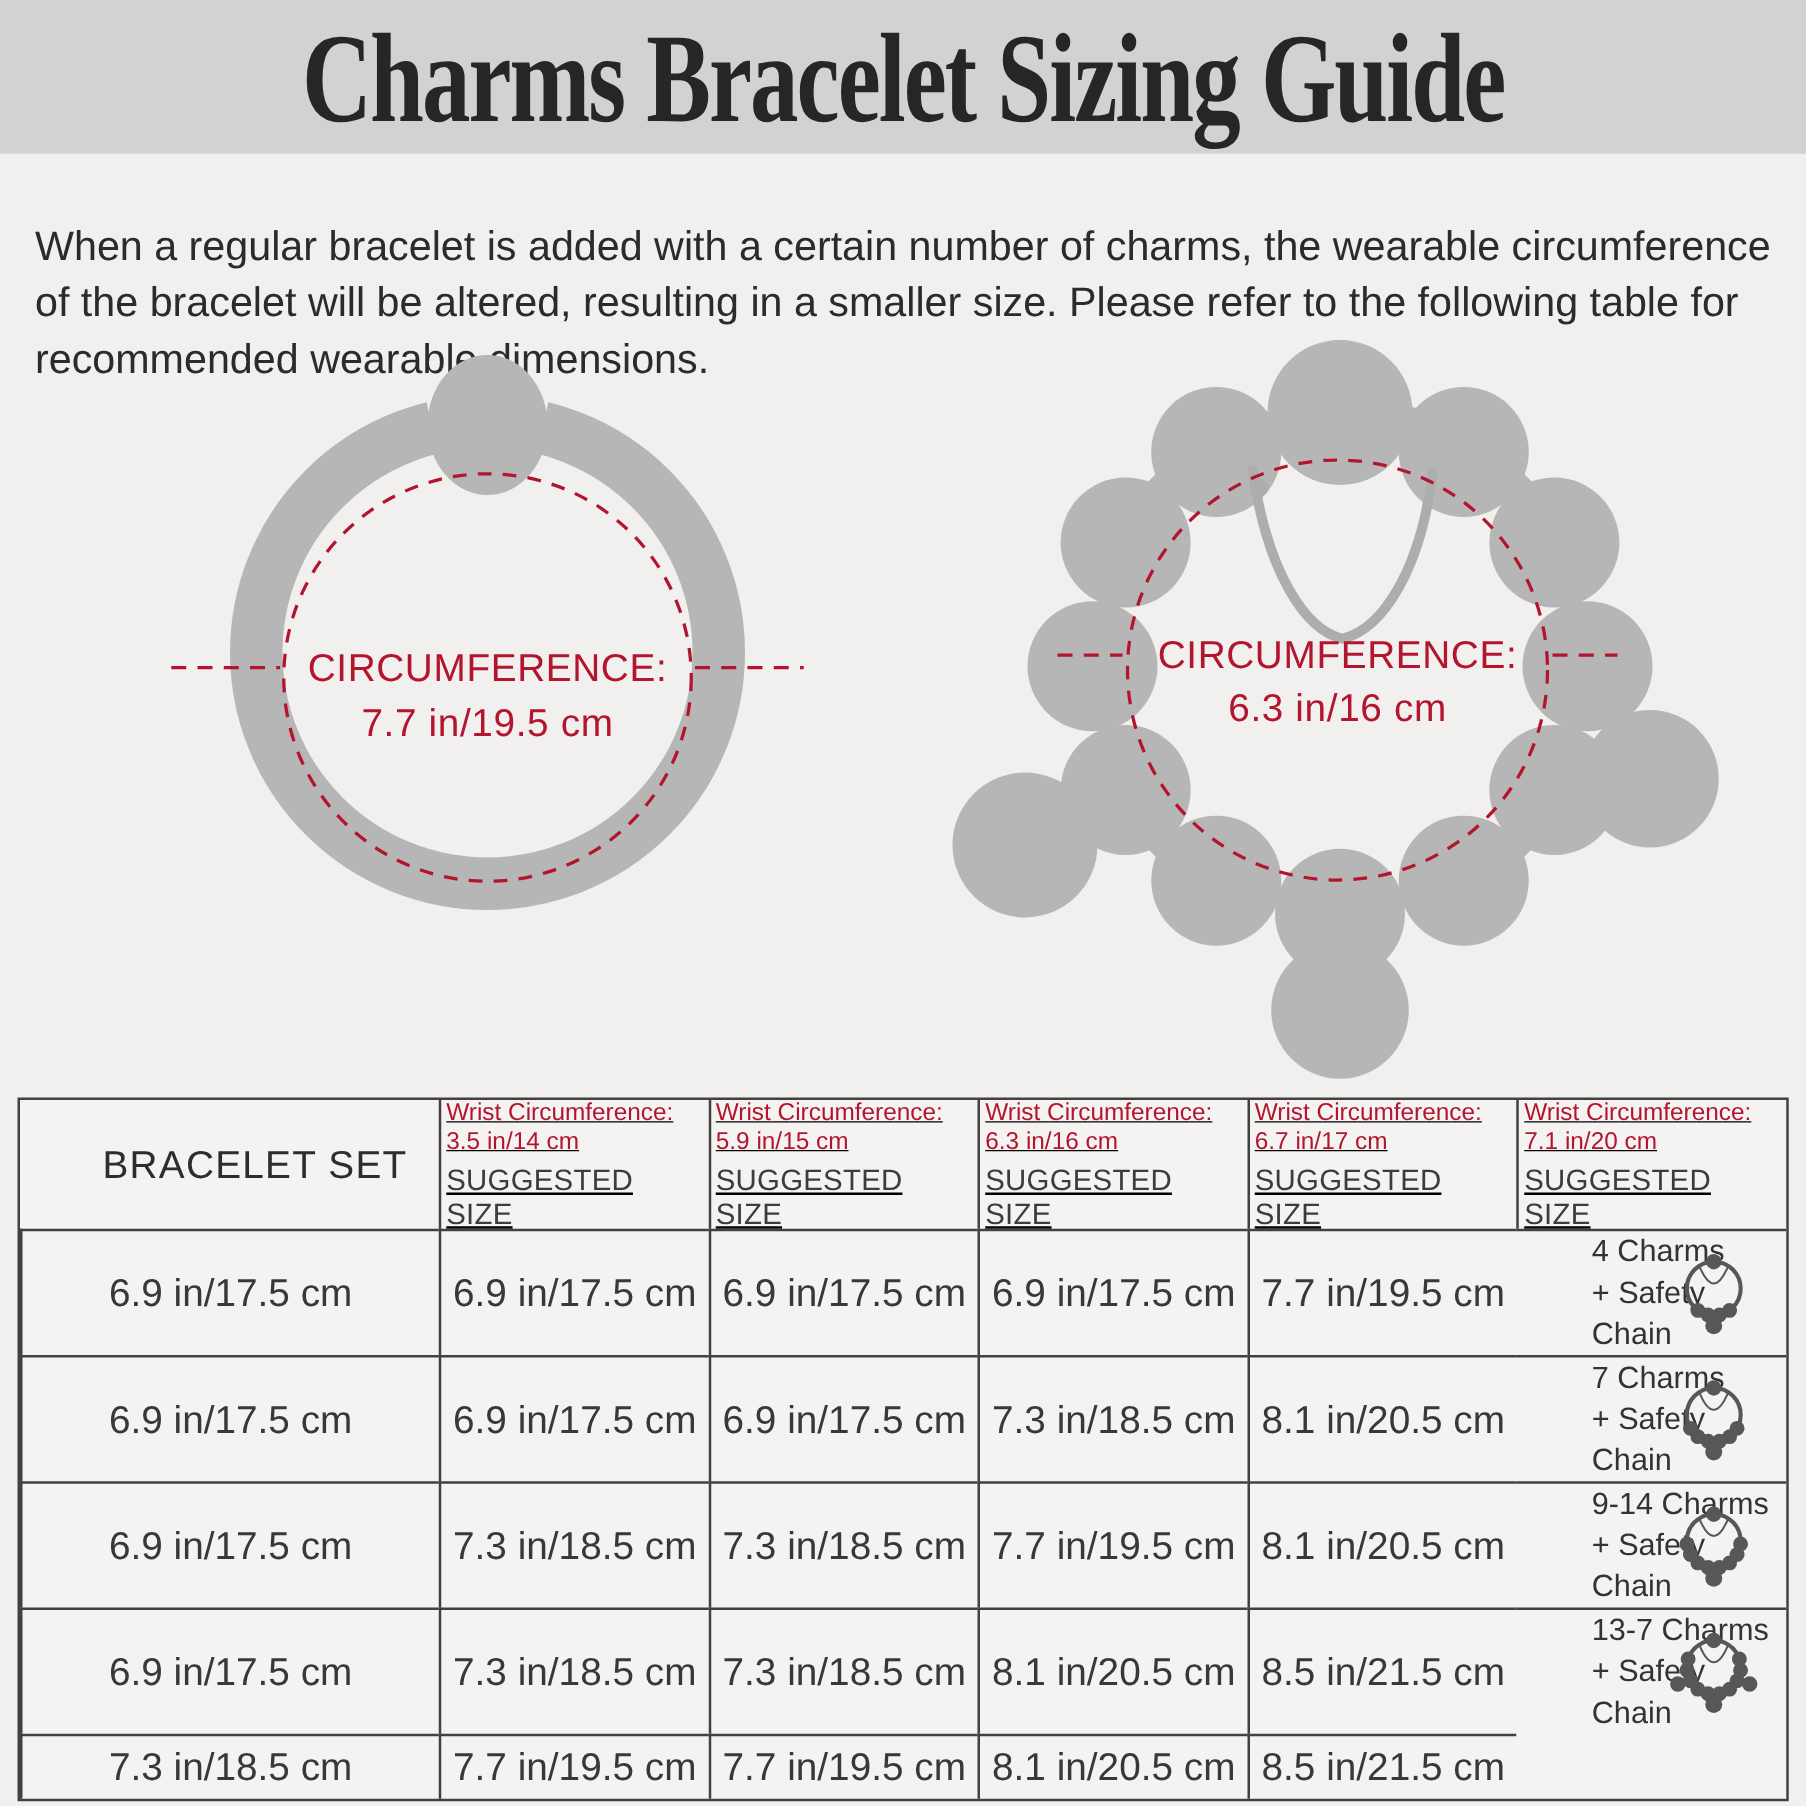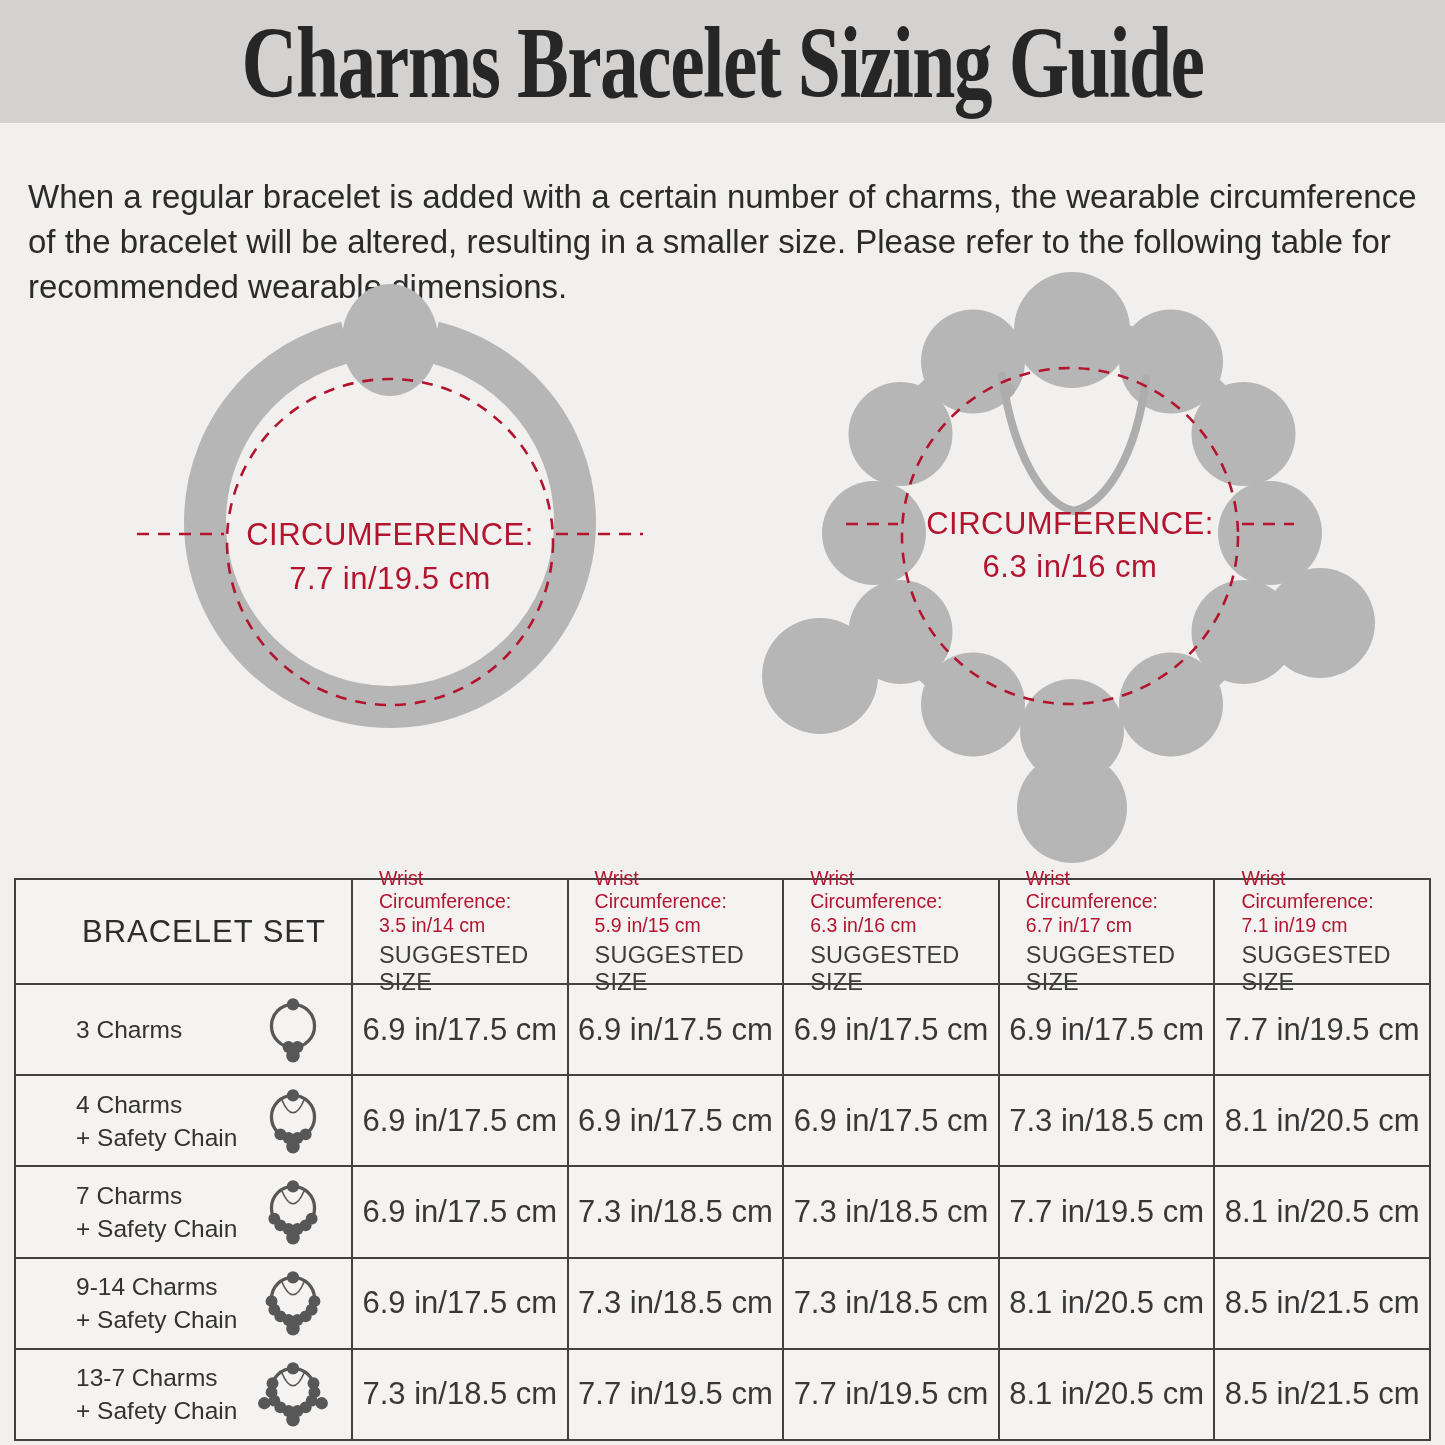--- a/index.html
+++ b/index.html
@@ -29,21 +29,21 @@
   .sizing-table{
     position:absolute;left:14px;top:878px;width:1417px;height:563px;
     display:grid;grid-template-columns:335px repeat(5,1fr);grid-template-rows:103px repeat(5,1fr);
     background:#f4f3f1;border:2px solid #414141;box-sizing:border-box;
   }
   .cell{border-left:2px solid #414141;border-top:2px solid #414141;box-sizing:border-box;min-width:0;}
   .col-first{border-left:none;}
   .row-head{border-top:none;}
   .th-set{display:flex;align-items:center;justify-content:center;
     font-size:31px;color:#2d2d2d;letter-spacing:1px;padding-left:41px;}
-  .th{display:flex;flex-direction:column;justify-content:center;padding:6px 6px 6px 26px;}
+  .th{display:flex;flex-direction:column;justify-content:center;padding:6px 6px 6px 4px;text-decoration:underline;}
   .th .wrist{color:#b3142e;font-size:19.5px;line-height:23.5px;}
   .th .suggested{color:#3c3c3c;font-size:23.5px;line-height:27px;margin-top:5px;letter-spacing:0.2px;}
   .label-cell{display:flex;align-items:center;position:relative;}
   .label-text{padding-left:60px;font-size:24.5px;line-height:33px;color:#333;}
   .row-icon{position:absolute;right:20px;top:50%;transform:translateY(-50%);width:76px;height:78px;}
   .val-cell{display:flex;align-items:center;justify-content:center;
     font-size:31px;color:#383838;white-space:nowrap;}
 </style>
 </head>
 <body>
@@ -122,37 +122,24 @@
     <span class="wrist">6.3 in/16 cm</span>
     <span class="suggested">SUGGESTED SIZE</span>
   </div>
   <div class="cell row-head th">
     <span class="wrist">Wrist Circumference:</span>
     <span class="wrist">6.7 in/17 cm</span>
     <span class="suggested">SUGGESTED SIZE</span>
   </div>
   <div class="cell row-head th">
     <span class="wrist">Wrist Circumference:</span>
-    <span class="wrist">7.1 in/19 cm</span>
-    <span class="suggested">SUGGESTED SIZE</span>
-  </div>
-
-  <div class="cell col-first label-cell">
-    <div class="label-text">
-      <div>3 Charms</div>
-      <div></div>
-    </div>
-    <svg class="row-icon" viewBox="0 0 74 76">
-        <circle cx="37" cy="34" r="21" fill="none" stroke="#575757" stroke-width="3.2"></circle>
-        <circle cx="37" cy="13" r="6" fill="#575757"></circle>
-        <circle cx="41.366145507172945" cy="54.54109961540992" r="5.8" fill="#575757"></circle>
-        <circle cx="32.633854492827055" cy="54.54109961540992" r="5.8" fill="#575757"></circle>
-        <circle cx="37" cy="63" r="6.6" fill="#575757"></circle>
-      </svg>
-  </div>
+    <span class="wrist">7.1 in/20 cm</span>
+    <span class="suggested">SUGGESTED SIZE</span>
+  </div>
+
   <div class="cell val-cell">6.9 in/17.5 cm</div>
   <div class="cell val-cell">6.9 in/17.5 cm</div>
   <div class="cell val-cell">6.9 in/17.5 cm</div>
   <div class="cell val-cell">6.9 in/17.5 cm</div>
   <div class="cell val-cell">7.7 in/19.5 cm</div>
 
   <div class="cell col-first label-cell">
     <div class="label-text">
       <div>4 Charms</div>
       <div>+ Safety Chain</div>

